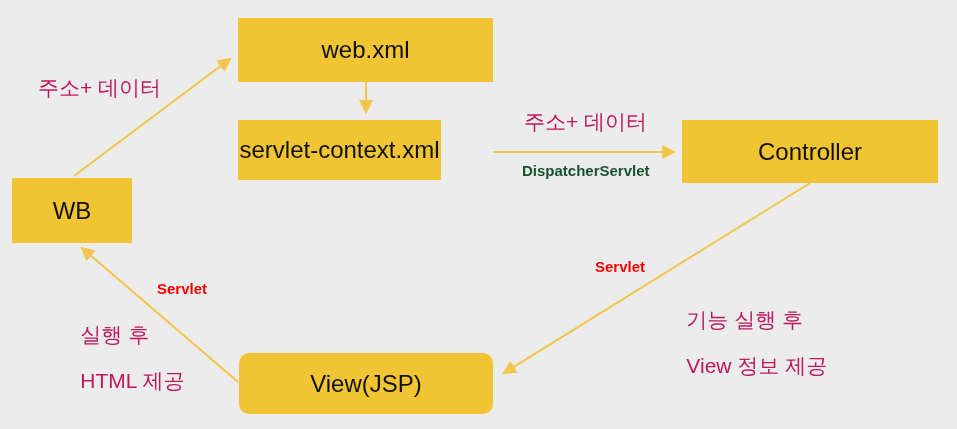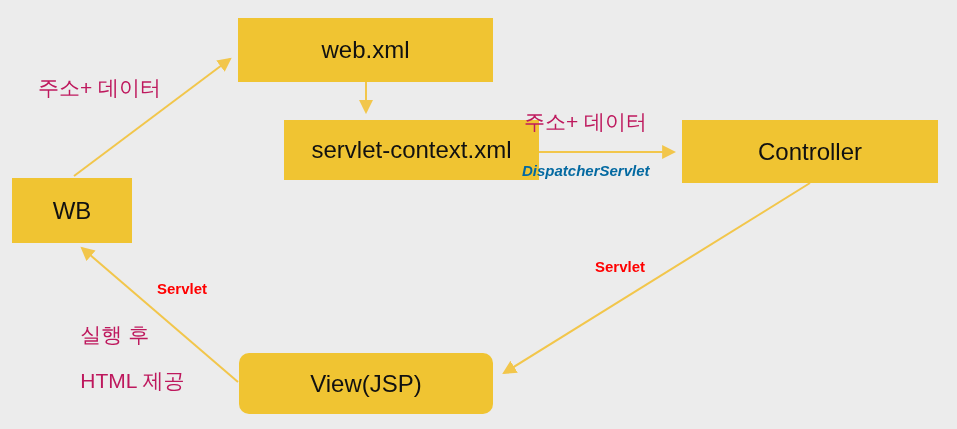--- a/index.html
+++ b/index.html
@@ -18,21 +18,21 @@
   }
   .node {
     position: absolute;
     display: flex;
     align-items: center;
     justify-content: center;
     color: #111;
     font-size: 24px;
   }
   .node-web-xml        { left: 238px; top: 18px;  width: 255px; height: 64px; }
-  .node-servlet-ctx    { left: 238px; top: 120px; width: 255px; height: 60px; margin-left: 46px; }
+  .node-servlet-ctx    { left: 238px; top: 120px; width: 203px; height: 60px; }
   .node-controller     { left: 682px; top: 120px; width: 256px; height: 63px; }
   .node-wb             { left: 12px;  top: 178px; width: 120px; height: 65px; }
   .node-view           { left: 239px; top: 353px; width: 254px; height: 61px; }
   .label {
     position: absolute;
     color: #be185d;
     font-size: 21px;
     line-height: 23px;
     white-space: pre;
   }
@@ -69,24 +69,25 @@
   </svg>
 
   <div class="node node-web-xml" style="background: rgb(240, 196, 50);">web.xml</div>
   <div class="node node-servlet-ctx" style="background: rgb(240, 196, 50);">servlet-context.xml</div>
   <div class="node node-controller" style="background: rgb(240, 196, 50);">Controller</div>
   <div class="node node-wb" style="background: rgb(240, 196, 50); text-align: right;">WB</div>
   <div class="node node-view" style="background: rgb(240, 196, 50); border-radius: 10px;">View(JSP)</div>
 
   <div class="label lbl-addr-top">주소+ 데이터</div>
   <div class="label lbl-addr-mid">주소+ 데이터</div>
-  <div class="red-label lbl-dispatcher" style="color: #0369a1; font-style: italic;">DispatcherServlet</div>
+  <div class="red-label lbl-dispatcher" style="color: #14532d;">DispatcherServlet</div>
   <div class="red-label lbl-servlet-r" style="color: rgb(255, 0, 0);">Servlet</div>
   <div class="label lbl-ctrl-note">
-    <br>
+    <span>기능 실행 후</span><br>
+    <span>View 정보 제공</span>
   </div>
   <div class="red-label lbl-servlet-l" style="color: rgb(255, 0, 0);">Servlet</div>
   <div class="label lbl-view-note">
     <span>실행 후</span><br>
     <span>HTML 제공</span>
   </div>
 
 </div>
 
 </body></html>

